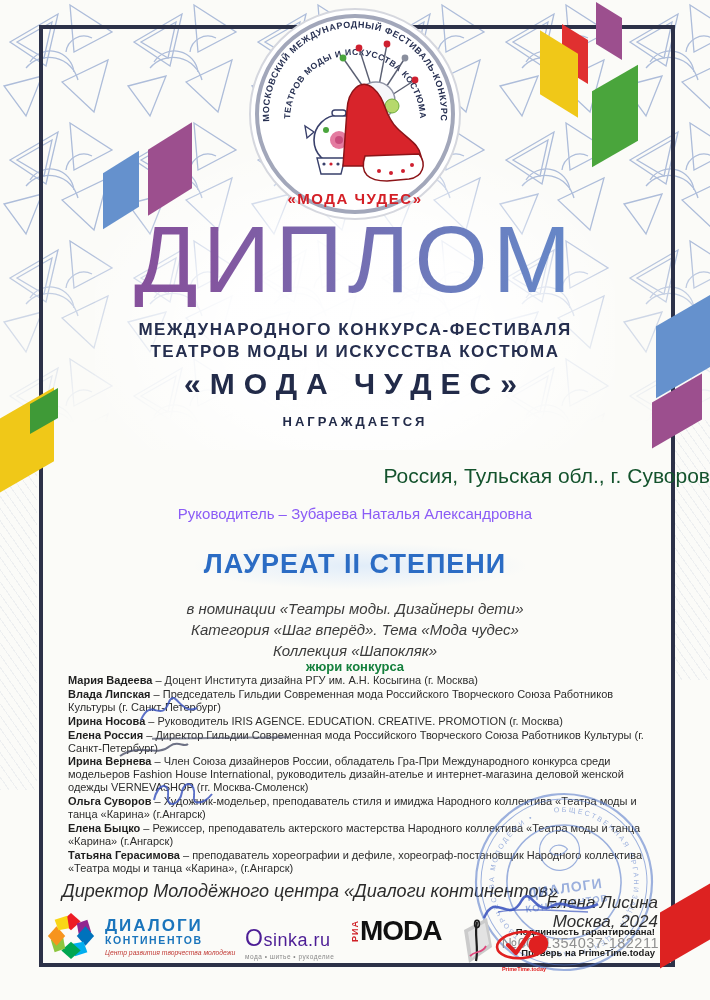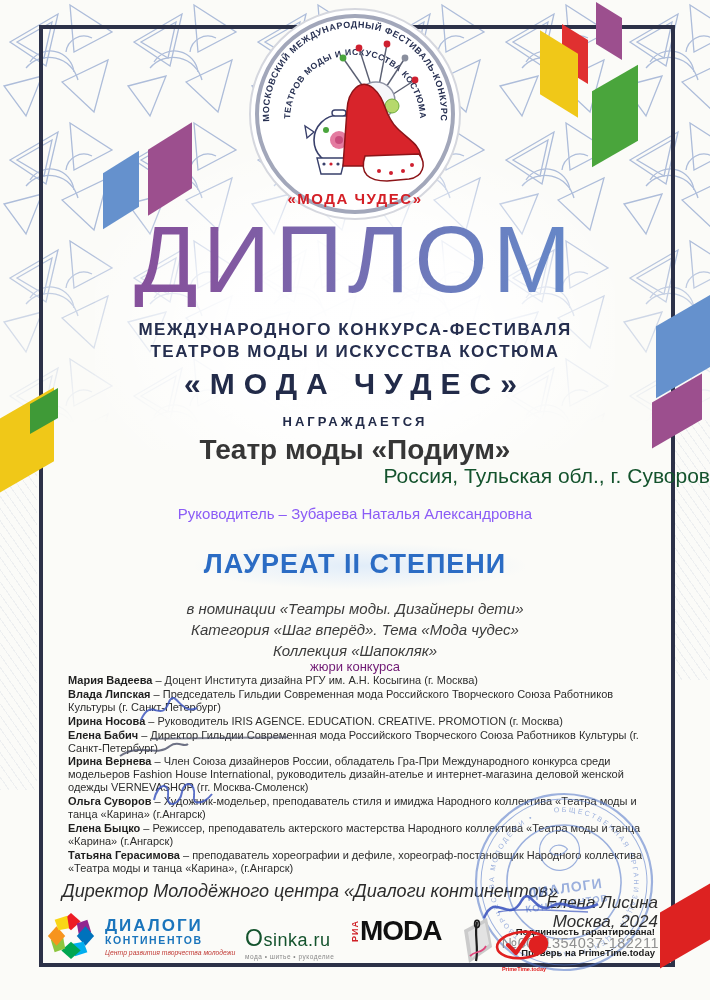--- a/index.html
+++ b/index.html
@@ -31,21 +31,21 @@
   .festival{top:367px;font-size:30px;font-weight:bold;color:#222b49;letter-spacing:9px;z-index:3;}
   .awarded{top:414px;font-size:13px;font-weight:bold;color:#222b49;letter-spacing:3px;z-index:3;}
   .rec-name{top:434px;font-size:28px;font-weight:bold;color:#363636;z-index:3;}
   .rec-org{top:468px;font-size:15px;color:#3a3a3a;z-index:3;}
   .rec-loc{top:464px;font-size:21px;color:#14532d;z-index:3;text-align:right;}
   .rec-lead{top:505px;font-size:15px;color:#8b5cf6;z-index:3;}
   .award-glow{position:absolute;z-index:2;top:543px;left:195px;width:330px;height:46px;
          background:radial-gradient(ellipse,rgba(120,180,255,.20),transparent 72%);}
   .award-title{top:549px;font-size:27px;font-weight:bold;color:#2b6cc4;letter-spacing:1px;z-index:3;}
   .nomination{top:598px;font-size:15px;font-style:italic;color:#3c3c3c;line-height:21px;z-index:3;}
-  .jury-head{top:659px;font-size:13px;font-weight:normal;color:#701a75;z-index:3;}
+  .jury-head{top:659px;font-size:13px;font-weight:bold;color:#15803d;z-index:3;}
   .jury{position:absolute;z-index:3;left:60px;width:592px;top:674px;font-size:11px;
         line-height:12.9px;color:#2d2d2d;text-align:left;}
   .jury p{margin:0 0 1px 8px;}
   .jury b{color:#1f1f1f;}
   .director{position:absolute;z-index:3;left:62px;top:881px;font-size:18px;font-style:italic;color:#2b2b2b;}
   .sign-name{position:absolute;z-index:4;right:52px;top:893px;width:240px;text-align:right;
              font-size:17px;font-style:italic;color:#2f2f2f;line-height:19px;}
   .verify{position:absolute;z-index:4;right:55px;top:926px;width:260px;text-align:right;}
   .verify .g{font-size:9.5px;font-weight:bold;color:#1c1c1c;}
   .verify .n{position:absolute;right:-4px;top:9px;font-size:14.5px;color:#8f8f8f;letter-spacing:.5px;z-index:-1;}
@@ -54,21 +54,21 @@
   .stamp{position:absolute;z-index:3;left:472px;top:790px;opacity:.55;transform:rotate(-8deg);}
   .sig{position:absolute;z-index:4;}
   .inkline{position:absolute;z-index:4;left:152px;top:737px;width:136px;height:2px;
            background:#4a4f66;opacity:.65;transform:rotate(-.6deg);}
   
   .logo-dialogi{position:absolute;z-index:3;left:45px;top:910px;display:flex;align-items:center;gap:8px;}
   .ld-t1{font-size:17px;font-weight:bold;color:#1b75bc;letter-spacing:2px;line-height:17px;}
   .ld-t2{font-size:10.5px;font-weight:bold;color:#1b75bc;letter-spacing:1.6px;line-height:13px;}
   .ld-tag{font-size:6.8px;font-style:italic;color:#c03a35;margin-top:2px;}
   .logo-osinka{position:absolute;z-index:3;left:245px;top:925px;text-align:left;}
-  .lo-name{font-size:18px;color:#14532d;letter-spacing:.5px;}
+  .lo-name{font-size:18px;color:#4c1d95;letter-spacing:.5px;}
   .lo-name::first-letter{font-size:23px;}
   .lo-tag{font-size:6.5px;color:#8a8a8a;margin-top:1px;letter-spacing:.5px;}
   .logo-ria{position:absolute;z-index:3;left:350px;top:917px;display:flex;align-items:center;}
   .lr-v{writing-mode:vertical-rl;transform:rotate(180deg);font-size:9px;font-weight:bold;color:#cf1f25;letter-spacing:1px;line-height:10px;}
   .lr-m{font-size:28px;font-weight:900;color:#101010;letter-spacing:-1px;line-height:28px;}
   .logo-needle{position:absolute;z-index:3;left:456px;top:916px;}
   .logo-pt{position:absolute;z-index:5;left:495px;top:928px;text-align:center;}
   .lp-tag{font-size:5.5px;font-weight:bold;color:#e02020;margin-top:-2px;}
 </style>
 </head>
@@ -165,38 +165,37 @@
     </g>
     <text x="108" y="198" text-anchor="middle" font-size="15" font-weight="bold" fill="#d42027" letter-spacing="1.5">«МОДА ЧУДЕС»</text>
   </svg>
 
   <div class="title">ДИПЛОМ</div>
   <div class="abs subtitle">МЕЖДУНАРОДНОГО КОНКУРСА-ФЕСТИВАЛЯ</div>
   <div class="abs subtitle2">ТЕАТРОВ МОДЫ И ИСКУССТВА КОСТЮМА</div>
   <div class="abs festival">«МОДА ЧУДЕС»</div>
   <div class="abs awarded">НАГРАЖДАЕТСЯ</div>
 
-  <div class="abs rec-name">Театр моды «Подиум»</div>
   <div class="abs rec-loc">Россия, Тульская обл., г. Суворов</div>
   <div class="abs rec-lead">Руководитель – Зубарева Наталья Александровна</div>
 
   <div class="award-glow"></div>
   <div class="abs award-title">ЛАУРЕАТ II СТЕПЕНИ</div>
   <div class="abs nomination">
     <div>в номинации «Театры моды. Дизайнеры дети»</div>
     <div>Категория «Шаг вперёд». Тема «Мода чудес»</div>
     <div>Коллекция «Шапокляк»</div>
   </div>
 
   <div class="abs jury-head">жюри конкурса</div>
   <div class="jury">
     <p><b>Мария Вадеева</b><span> – Доцент Института дизайна РГУ им. А.Н. Косыгина (г. Москва)</span></p>
     <p><b>Влада Липская</b><span> – Председатель Гильдии Современная мода Российского Творческого Союза Работников Культуры (г. Санкт-Петербург)</span></p>
     <p><b>Ирина Носова</b><span> – Руководитель IRIS AGENCE. EDUCATION. CREATIVE. PROMOTION (г. Москва)</span></p>
-    <p><b>Елена Бабич</b><span> – Директор Гильдии Современная мода Российского Творческого Союза Работников Культуры (г. Санкт-Петербург)</span></p>
+    <p><b>Елена Россия</b><span> – Директор Гильдии Современная мода Российского Творческого Союза Работников Культуры (г. Санкт-Петербург)</span></p>
     <p><b>Ирина Вернева</b><span> – Член Союза дизайнеров России, обладатель Гра-При Международного конкурса среди модельеров Fashion House International, руководитель дизайн-ателье и интернет-магазина деловой женской одежды VERNEVASHOP (гг. Москва-Смоленск)</span></p>
     <p><b>Ольга Суворов</b><span> – Художник-модельер, преподаватель стиля и имиджа Народного коллектива «Театра моды и танца «Карина» (г.Ангарск)</span></p>
     <p><b>Елена Быцко</b><span> – Режиссер, преподаватель актерского мастерства Народного коллектива «Театра моды и танца «Карина» (г.Ангарск)</span></p>
     <p><b>Татьяна Герасимова</b><span> – преподаватель хореографии и дефиле, хореограф-постановщик Народного коллектива «Театра моды и танца «Карина», (г.Ангарск)</span></p>
   </div>
 
   <div class="inkline"></div>
   <svg class="sig" style="left:135px;top:690px;" width="70" height="40">
     <path d="M6,30 C16,6 26,34 34,12 C40,-2 46,26 62,18" fill="none" stroke="#3f58c0" stroke-width="2" opacity=".85"></path>
   </svg>

